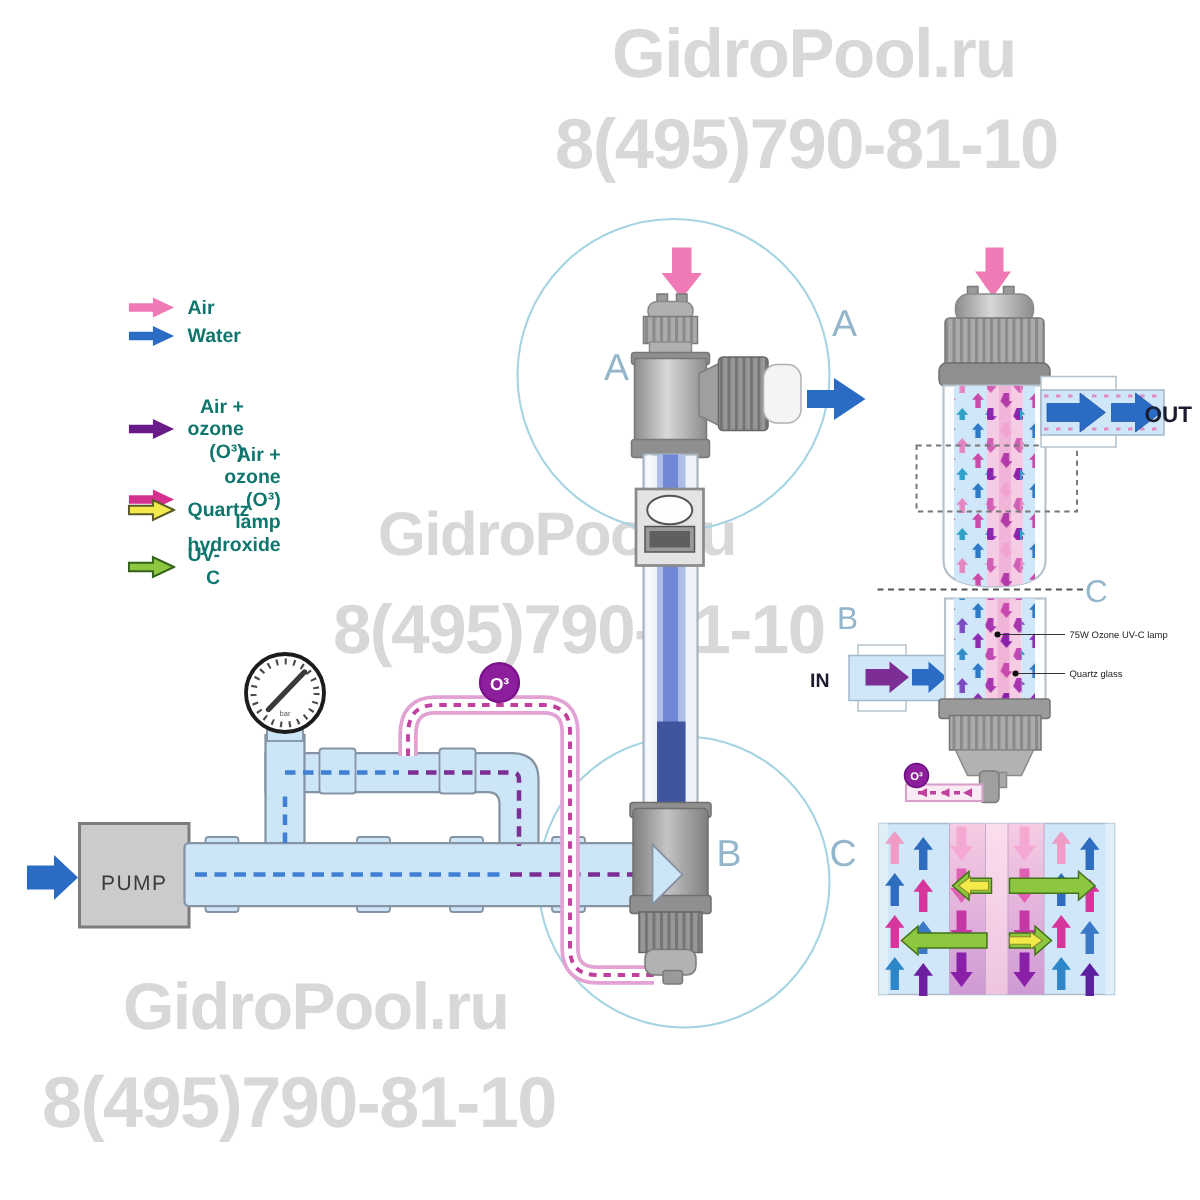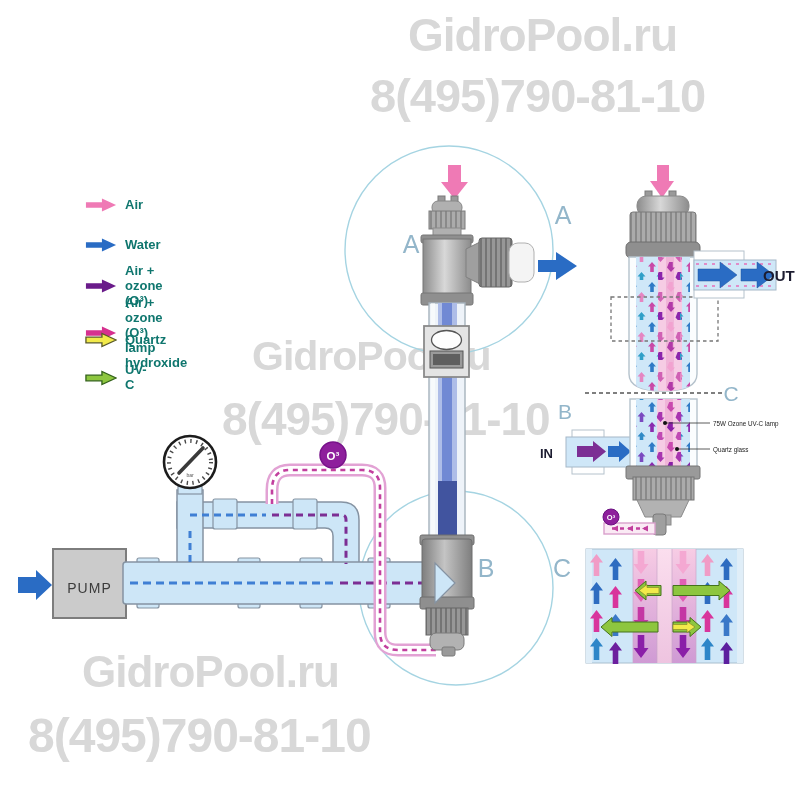--- a/index.html
+++ b/index.html
@@ -1,30 +1,30 @@
 <!DOCTYPE html>
 <html><head>
 <meta charset="utf-8">
 <style>
   html,body{margin:0;padding:0;background:#fff;}
   .canvas{position:relative;width:800px;height:800px;background:#fff;overflow:hidden;
-          font-family:"Liberation Sans",sans-serif;}
+          font-family:"Liberation Sans",sans-serif;text-align:right;}
   .wm{position:absolute;font-weight:700;color:#d8d8d8;white-space:nowrap;z-index:0;
       letter-spacing:-1px;line-height:1;}
   #wm1{left:408px;top:12px;font-size:46px;}
   #wm2{left:370px;top:72px;font-size:47px;}
   #wm3{left:252px;top:336px;font-size:41px;}
   #wm4{left:222px;top:396px;font-size:46px;}
   #wm5{left:82px;top:650px;font-size:44px;}
   #wm6{left:28px;top:712px;font-size:48px;}
   .legend{position:absolute;left:85px;top:0;z-index:2;}
   .lrow{position:absolute;left:0;display:flex;align-items:center;gap:8px;}
   .lrow svg{flex:0 0 auto;display:block;}
   .ltext{font-size:13px;font-weight:700;color:#0f766e;line-height:1.15;}
-  #lr0{top:197px;} #lr1{top:237px;} #lr2{top:264px;} #lr3{top:296px;}
+  #lr0{top:197px;} #lr1{top:216px;} #lr2{top:264px;} #lr3{top:296px;}
   #lr4{top:332px;} #lr5{top:363px;}
   svg.diagram{position:absolute;left:0;top:0;z-index:1;font-family:"Liberation Sans",sans-serif;}
   .callout-letter{fill:#93b6ca;font-size:25px;}
   .dark-label{fill:#1c1c30;font-weight:700;}
 </style>
 </head>
 <body>
 
 <div class="canvas">
 

